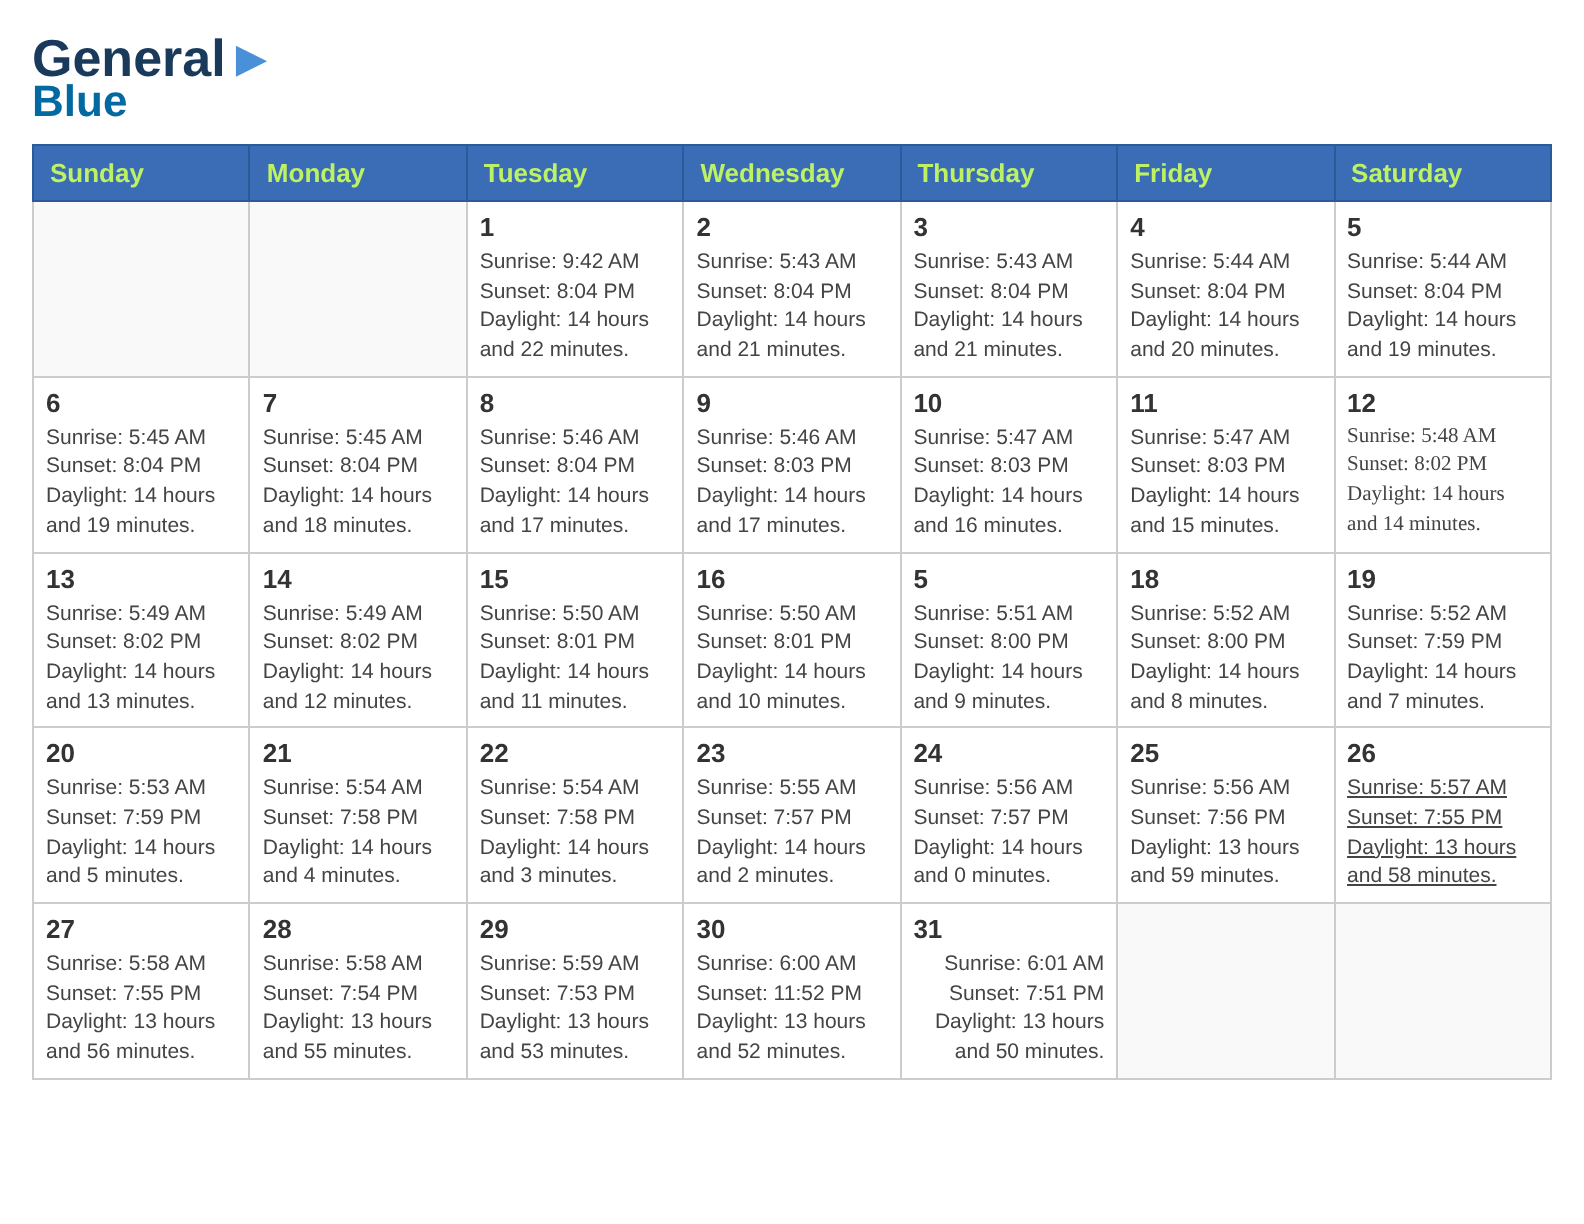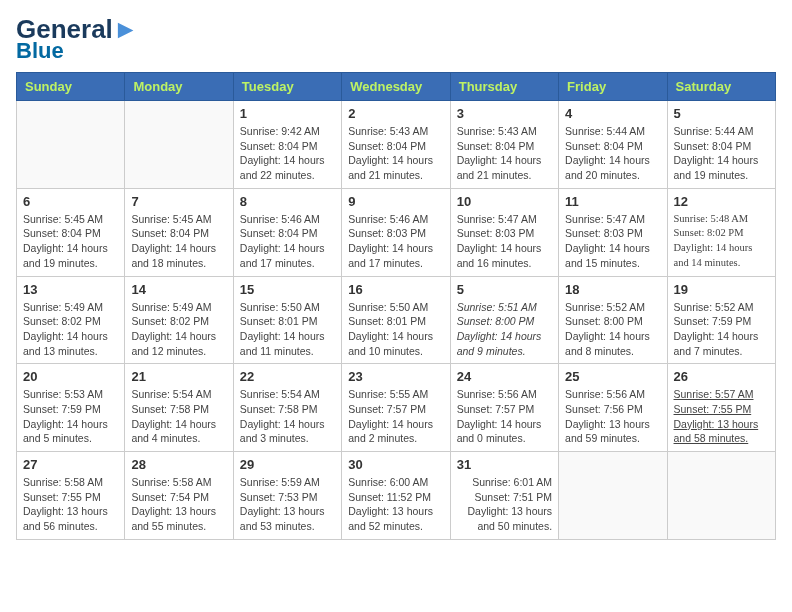--- a/index.html
+++ b/index.html
@@ -201,21 +201,21 @@
 Daylight: 14 hours and 11 minutes.</div>
         </td>
         <td>
           <div class="day-number">16</div>
           <div class="day-info" style="white-space: pre-line;">Sunrise: 5:50 AM
 Sunset: 8:01 PM
 Daylight: 14 hours and 10 minutes.</div>
         </td>
         <td>
           <div class="day-number">5</div>
-          <div class="day-info" style="white-space: pre-line; font-style: italic;">Sunrise: 5:51 AM
+          <div class="day-info" style="white-space: pre-line;">Sunrise: 5:51 AM
 Sunset: 8:00 PM
 Daylight: 14 hours and 9 minutes.</div>
         </td>
         <td>
           <div class="day-number">18</div>
           <div class="day-info" style="white-space: pre-line;">Sunrise: 5:52 AM
 Sunset: 8:00 PM
 Daylight: 14 hours and 8 minutes.</div>
         </td>
         <td>

